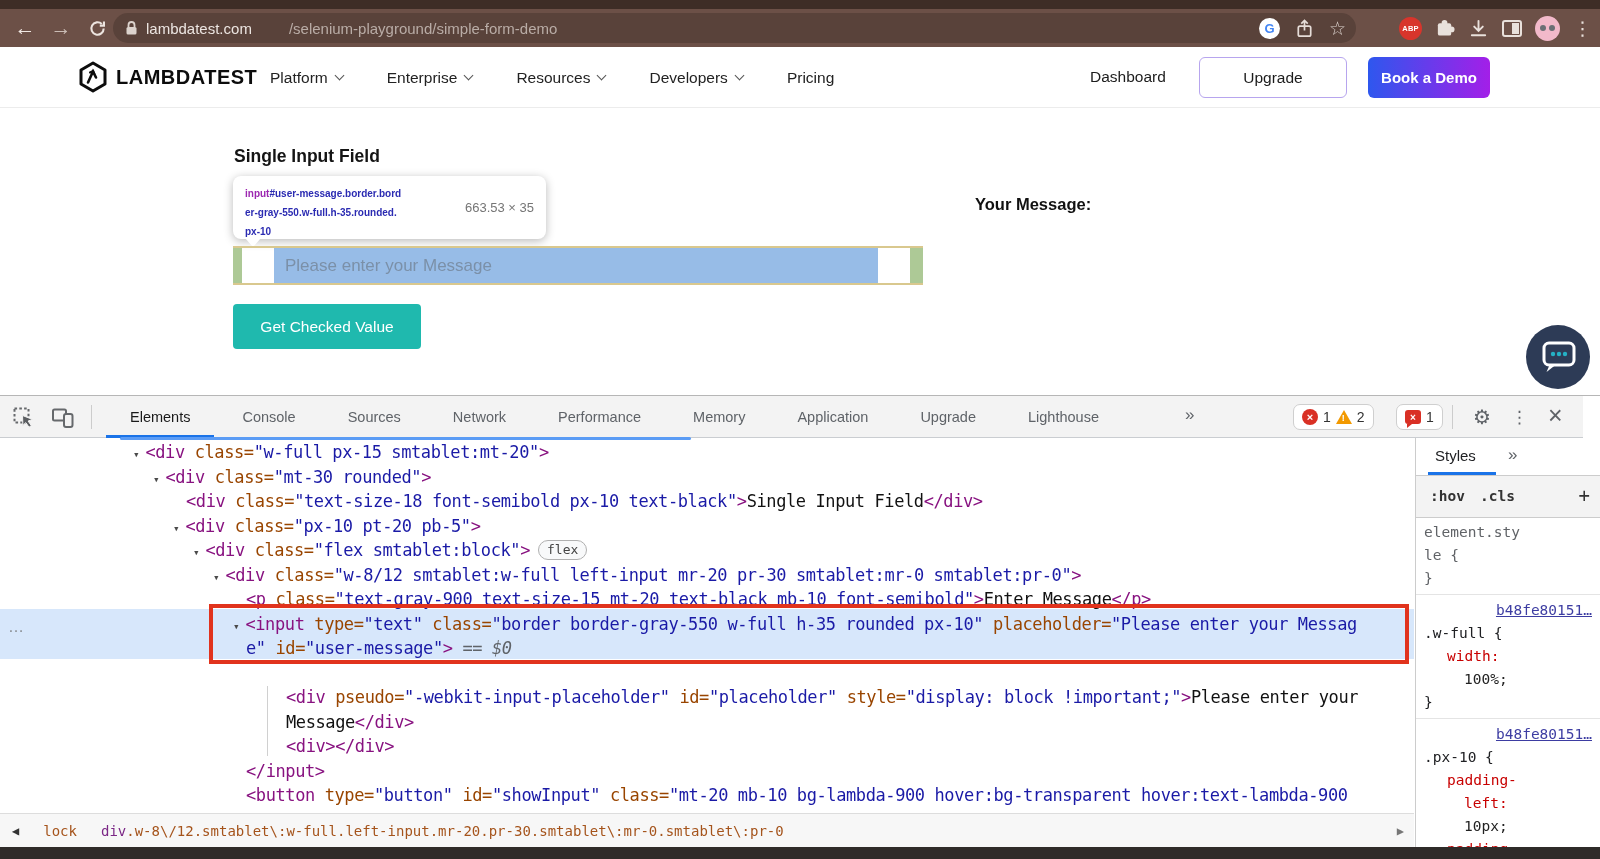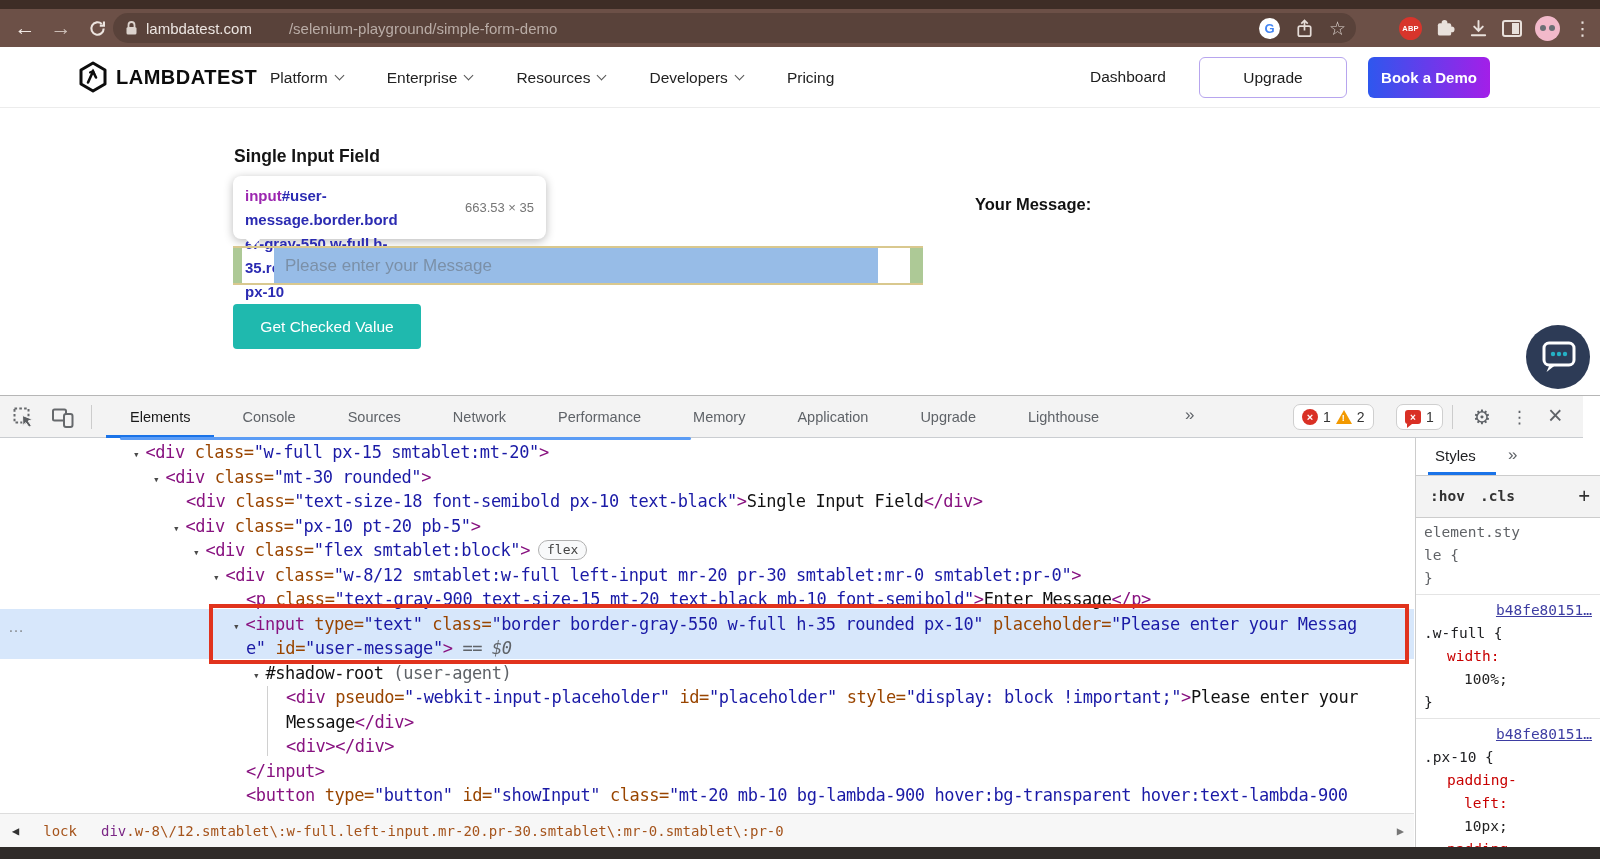--- a/index.html
+++ b/index.html
@@ -47,21 +47,21 @@
   .btn-demo{position:absolute;left:1368px;top:10px;width:122px;height:41px;border-radius:6px;
             background:linear-gradient(90deg,#2e57ee,#a31fe8);font-size:15px;font-weight:700;color:#fff;
             display:flex;align-items:center;justify-content:center;cursor:pointer;}
 
   
   .page-heading{position:absolute;left:234px;top:146px;font-size:17.5px;font-weight:700;color:#141414;}
   .tooltip{position:absolute;left:233px;top:176px;width:313px;height:63px;background:#fff;border-radius:8px;
            box-shadow:0 2px 10px rgba(0,0,0,.28);padding:8px 12px;display:flex;gap:10px;}
   .tip-arrow{position:absolute;left:12px;bottom:-8px;width:0;height:0;border-left:8px solid transparent;
              border-right:8px solid transparent;border-top:9px solid #fff;}
-  .tip-selector{font-size:15px;font-weight:600;line-height:24px;color:#2b2bb2;width:210px;}
+  .tip-selector{font-size:10px;font-weight:600;line-height:19px;color:#2b2bb2;width:210px;}
   .tip-tag{color:#9c27b0;}
   .tip-dims{font-size:13px;color:#757575;align-self:center;white-space:nowrap;}
   .input-overlay{position:absolute;left:233px;top:246px;width:690px;height:39px;display:flex;
                  border-top:2px solid #d9c88e;border-bottom:2px solid #d9c88e;gap:32px;}
   .pad-green-l{width:9px;background:#adc996;}
   .pad-green-r{width:13px;background:#adc996;}
   .content-blue{flex:1;background:#97bce7;font-size:17px;color:#76八c9f;}
   .content-blue .ph{color:#7b90a8;line-height:35px;padding-left:11px;}
   .btn-teal{position:absolute;left:233px;top:304px;width:188px;height:45px;background:#1fb9ae;
             border-radius:4px;color:#fff;font-size:15.5px;display:flex;align-items:center;
@@ -341,21 +341,20 @@
     <div id="code-layer">
         <div class="code-line" style="top: 44px; left: 133px;"><span class="tk-r">▾ </span><span class="tk-t">&lt;div </span><span class="tk-a">class=</span><span class="tk-v">"w-full px-15 smtablet:mt-20"</span><span class="tk-t">&gt;</span></div>
         <div class="code-line" style="top: 68.5px; left: 153px;"><span class="tk-r">▾ </span><span class="tk-t">&lt;div </span><span class="tk-a">class=</span><span class="tk-v">"mt-30 rounded"</span><span class="tk-t">&gt;</span></div>
         <div class="code-line" style="top: 93px; left: 186px;"><span class="tk-t">&lt;div </span><span class="tk-a">class=</span><span class="tk-v">"text-size-18 font-semibold px-10 text-black"</span><span class="tk-t">&gt;</span><span class="tk-x">Single Input Field</span><span class="tk-t">&lt;/div&gt;</span></div>
         <div class="code-line" style="top: 117.5px; left: 173px;"><span class="tk-r">▾ </span><span class="tk-t">&lt;div </span><span class="tk-a">class=</span><span class="tk-v">"px-10 pt-20 pb-5"</span><span class="tk-t">&gt;</span></div>
         <div class="code-line" style="top: 142px; left: 193px;"><span class="tk-r">▾ </span><span class="tk-t">&lt;div </span><span class="tk-a">class=</span><span class="tk-v">"flex smtablet:block"</span><span class="tk-t">&gt;</span><span class="flex-badge">flex</span></div>
         <div class="code-line" style="top: 166.5px; left: 213px;"><span class="tk-r">▾ </span><span class="tk-t">&lt;div </span><span class="tk-a">class=</span><span class="tk-v">"w-8/12 smtablet:w-full left-input mr-20 pr-30 smtablet:mr-0 smtablet:pr-0"</span><span class="tk-t">&gt;</span></div>
         <div class="code-line" style="top: 191px; left: 246px;"><span class="tk-t">&lt;p </span><span class="tk-a">class=</span><span class="tk-v">"text-gray-900 text-size-15 mt-20 text-black mb-10 font-semibold"</span><span class="tk-t">&gt;</span><span class="tk-x">Enter Message</span><span class="tk-t">&lt;/p&gt;</span></div>
         <div class="code-line" style="top: 215.5px; left: 233px;"><span class="tk-r">▾ </span><span class="tk-t">&lt;input </span><span class="tk-a">type=</span><span class="tk-v">"text" </span><span class="tk-a">class=</span><span class="tk-v">"border border-gray-550 w-full h-35 rounded px-10" </span><span class="tk-a">placeholder=</span><span class="tk-v">"Please enter your Messag</span></div>
         <div class="code-line" style="top: 240px; left: 246px;"><span class="tk-v">e" </span><span class="tk-a">id=</span><span class="tk-v">"user-message"</span><span class="tk-t">&gt;</span><span class="tk-g"> == </span><span class="tk-i">$0</span></div>
-        <div class="code-line" style="top: 264.5px; left: 253px;"><span class="tk-r">▾ </span><span class="tk-x">#shadow-root </span><span class="tk-g">(user-agent)</span></div>
         <div class="code-line" style="top: 289px; left: 286px;"><span class="tk-t">&lt;div </span><span class="tk-a">pseudo=</span><span class="tk-v">"-webkit-input-placeholder" </span><span class="tk-a">id=</span><span class="tk-v">"placeholder" </span><span class="tk-a">style=</span><span class="tk-v">"display: block !important;"</span><span class="tk-t">&gt;</span><span class="tk-x">Please enter your</span></div>
         <div class="code-line" style="top: 313.5px; left: 286px;"><span class="tk-x">Message</span><span class="tk-t">&lt;/div&gt;</span></div>
         <div class="code-line" style="top: 338px; left: 286px;"><span class="tk-t">&lt;div&gt;&lt;/div&gt;</span></div>
         <div class="code-line" style="top: 362.5px; left: 246px;"><span class="tk-t">&lt;/input&gt;</span></div>
         <div class="code-line" style="top: 387px; left: 246px;"><span class="tk-t">&lt;button </span><span class="tk-a">type=</span><span class="tk-v">"button" </span><span class="tk-a">id=</span><span class="tk-v">"showInput" </span><span class="tk-a">class=</span><span class="tk-v">"mt-20 mb-10 bg-lambda-900 hover:bg-transparent hover:text-lambda-900</span></div>
       </div>
     <div class="gutter-dots">…</div>
     <div class="indent-guide"></div>
     <div class="red-box"></div>
 

